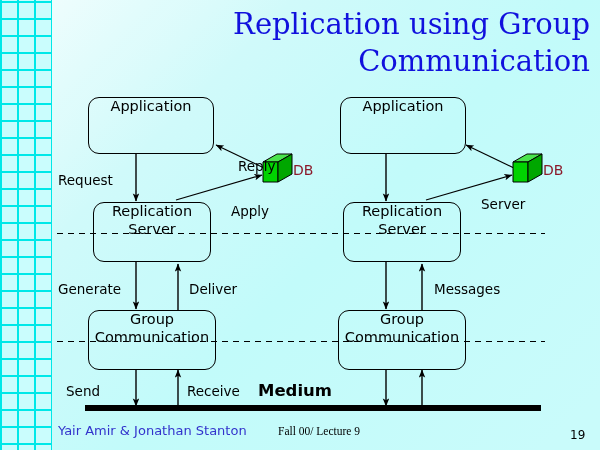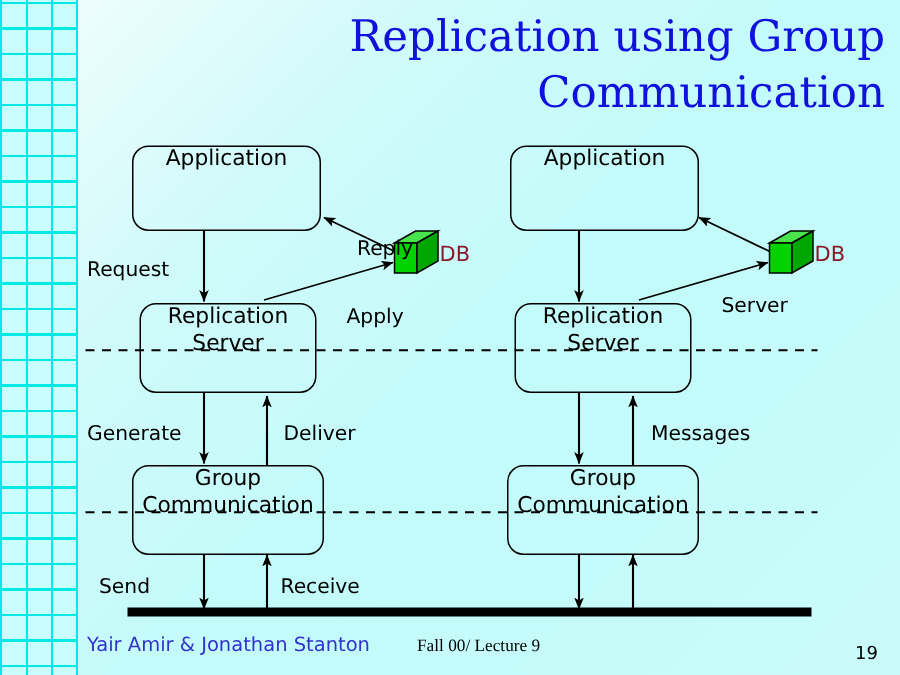--- a/index.html
+++ b/index.html
@@ -239,20 +239,21 @@
     </div>
   </div>
 
   <div class="lbl" style="left:238px; top:121px;margin-top:37px;">Reply</div>
   <div class="lbl" style="left:58px; top:172px;">Request</div>
   <div class="lbl" style="left:231px; top:203px;">Apply</div>
   <div class="lbl" style="left:58px; top:281px;">Generate</div>
   <div class="lbl" style="left:189px; top:281px;">Deliver</div>
   <div class="lbl" style="left:66px; top:383px;">Send</div>
   <div class="lbl" style="left:187px; top:383px;">Receive</div>
+  <div class="lbl medium" style="left:258px; top:381px;">Medium</div>
   <div class="lbl" style="left:481px; top:196px;">Server</div>
   <div class="lbl" style="left:434px; top:281px;">Messages</div>
 
   <div class="lbl db" style="left:293px; top:162px;">DB</div>
   <div class="lbl db" style="left:543px; top:162px;">DB</div>
 
   <div id="medium-bar"></div>
 
   <div class="footer-txt" id="footer-authors">Yair Amir &amp; Jonathan Stanton</div>
   <div class="footer-txt" id="footer-course">Fall 00/ Lecture 9</div>

